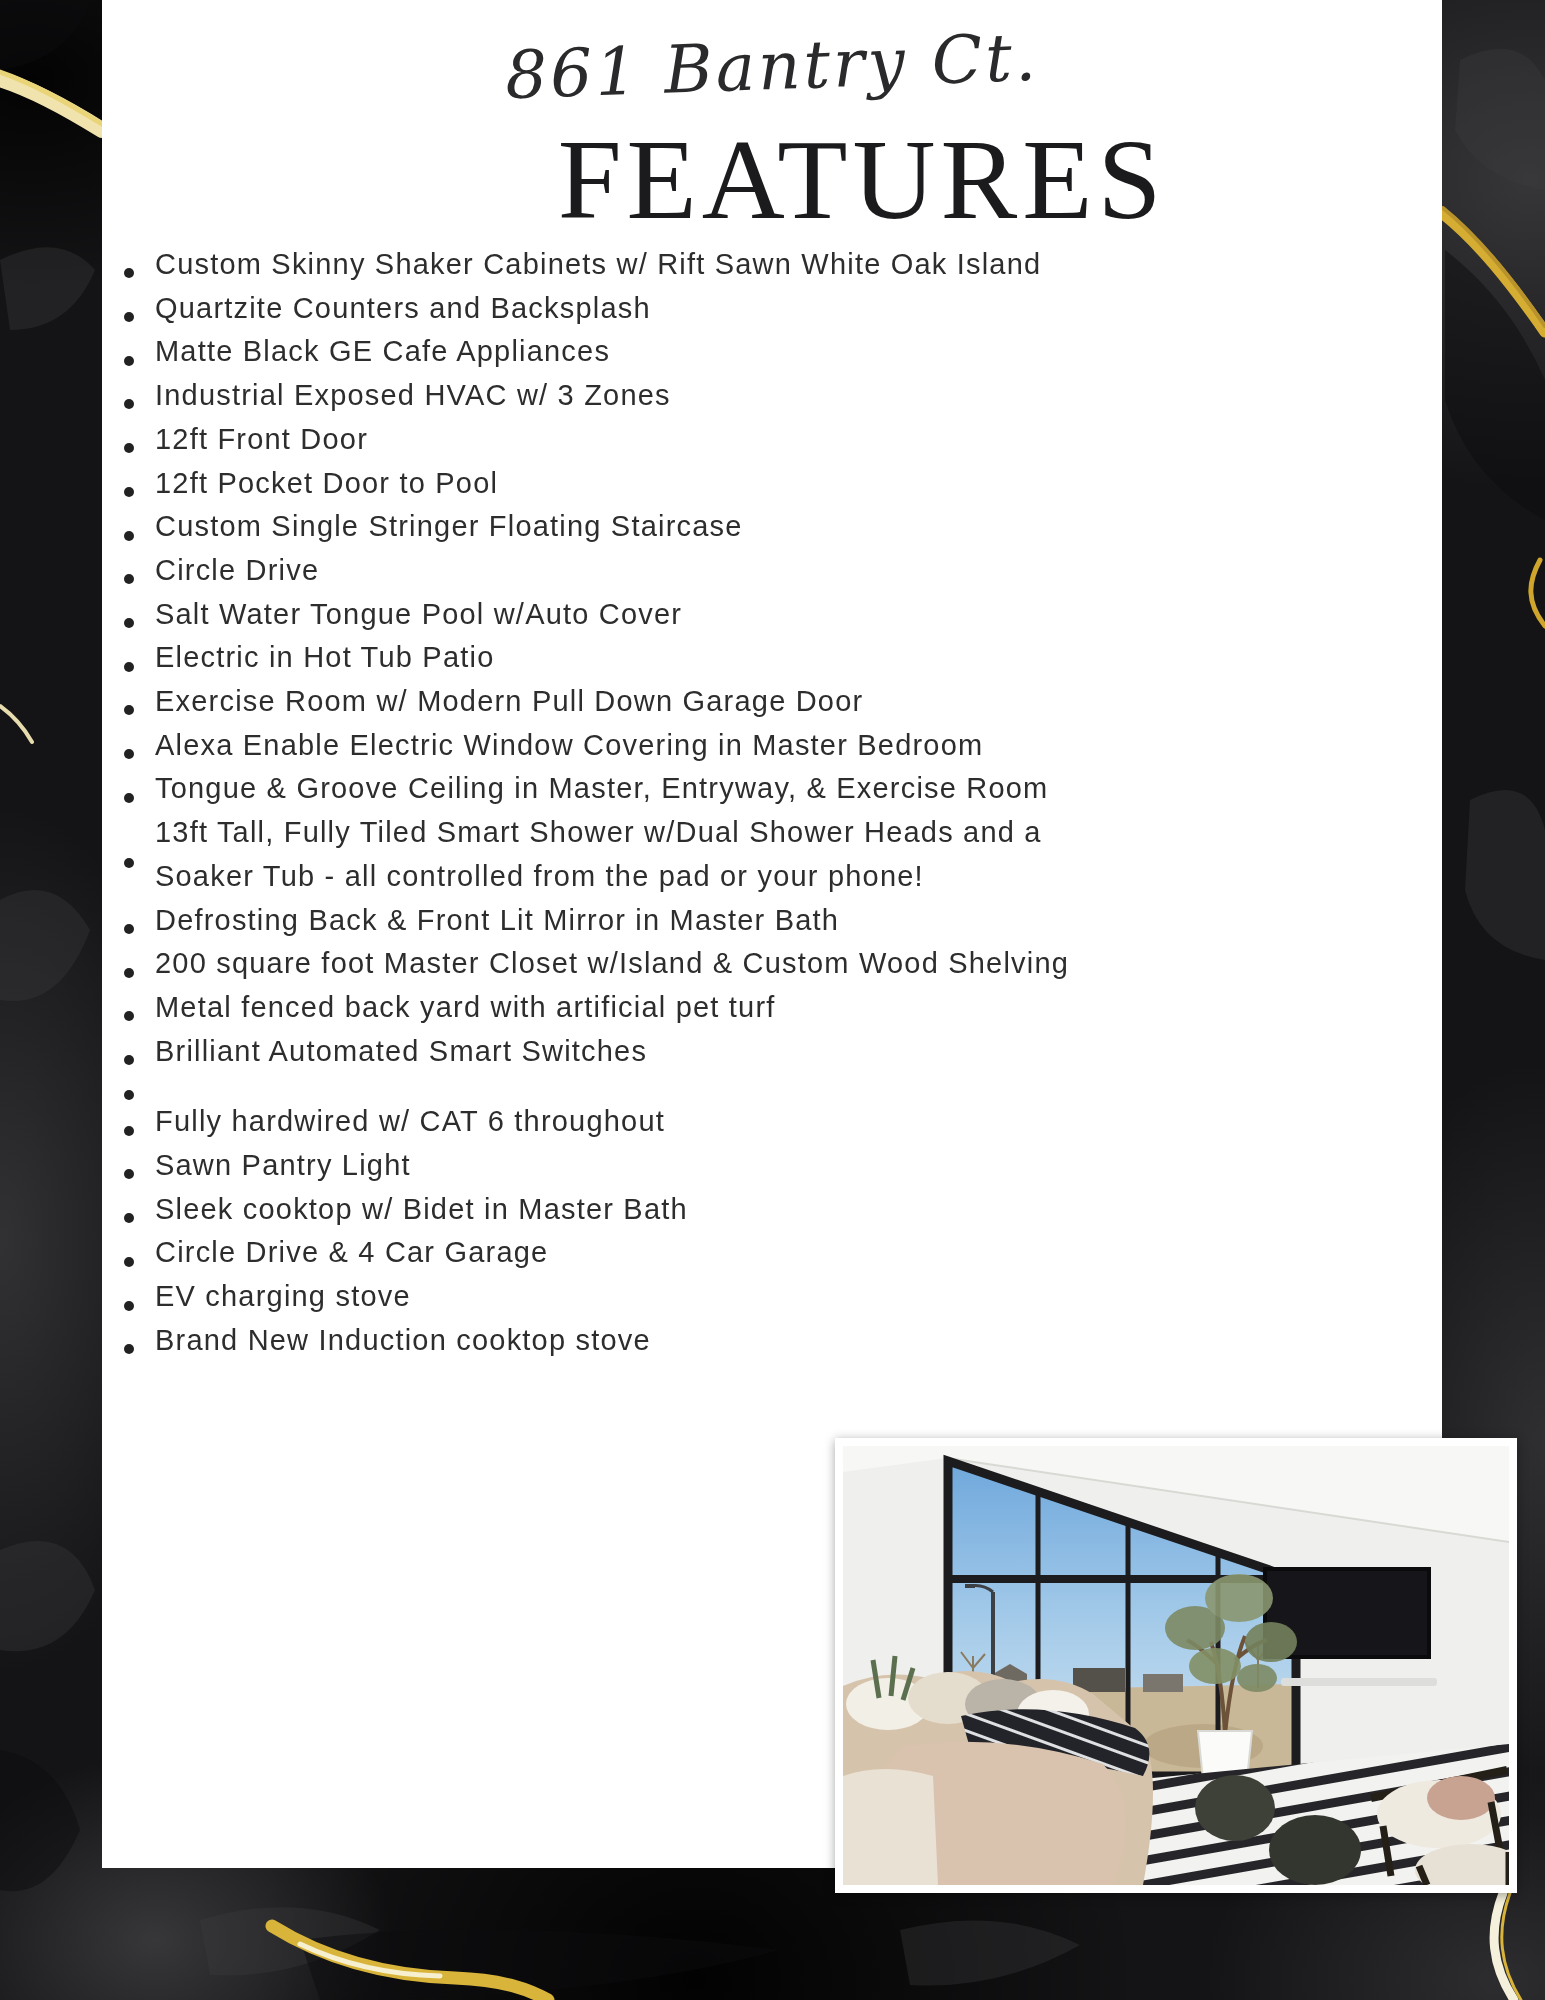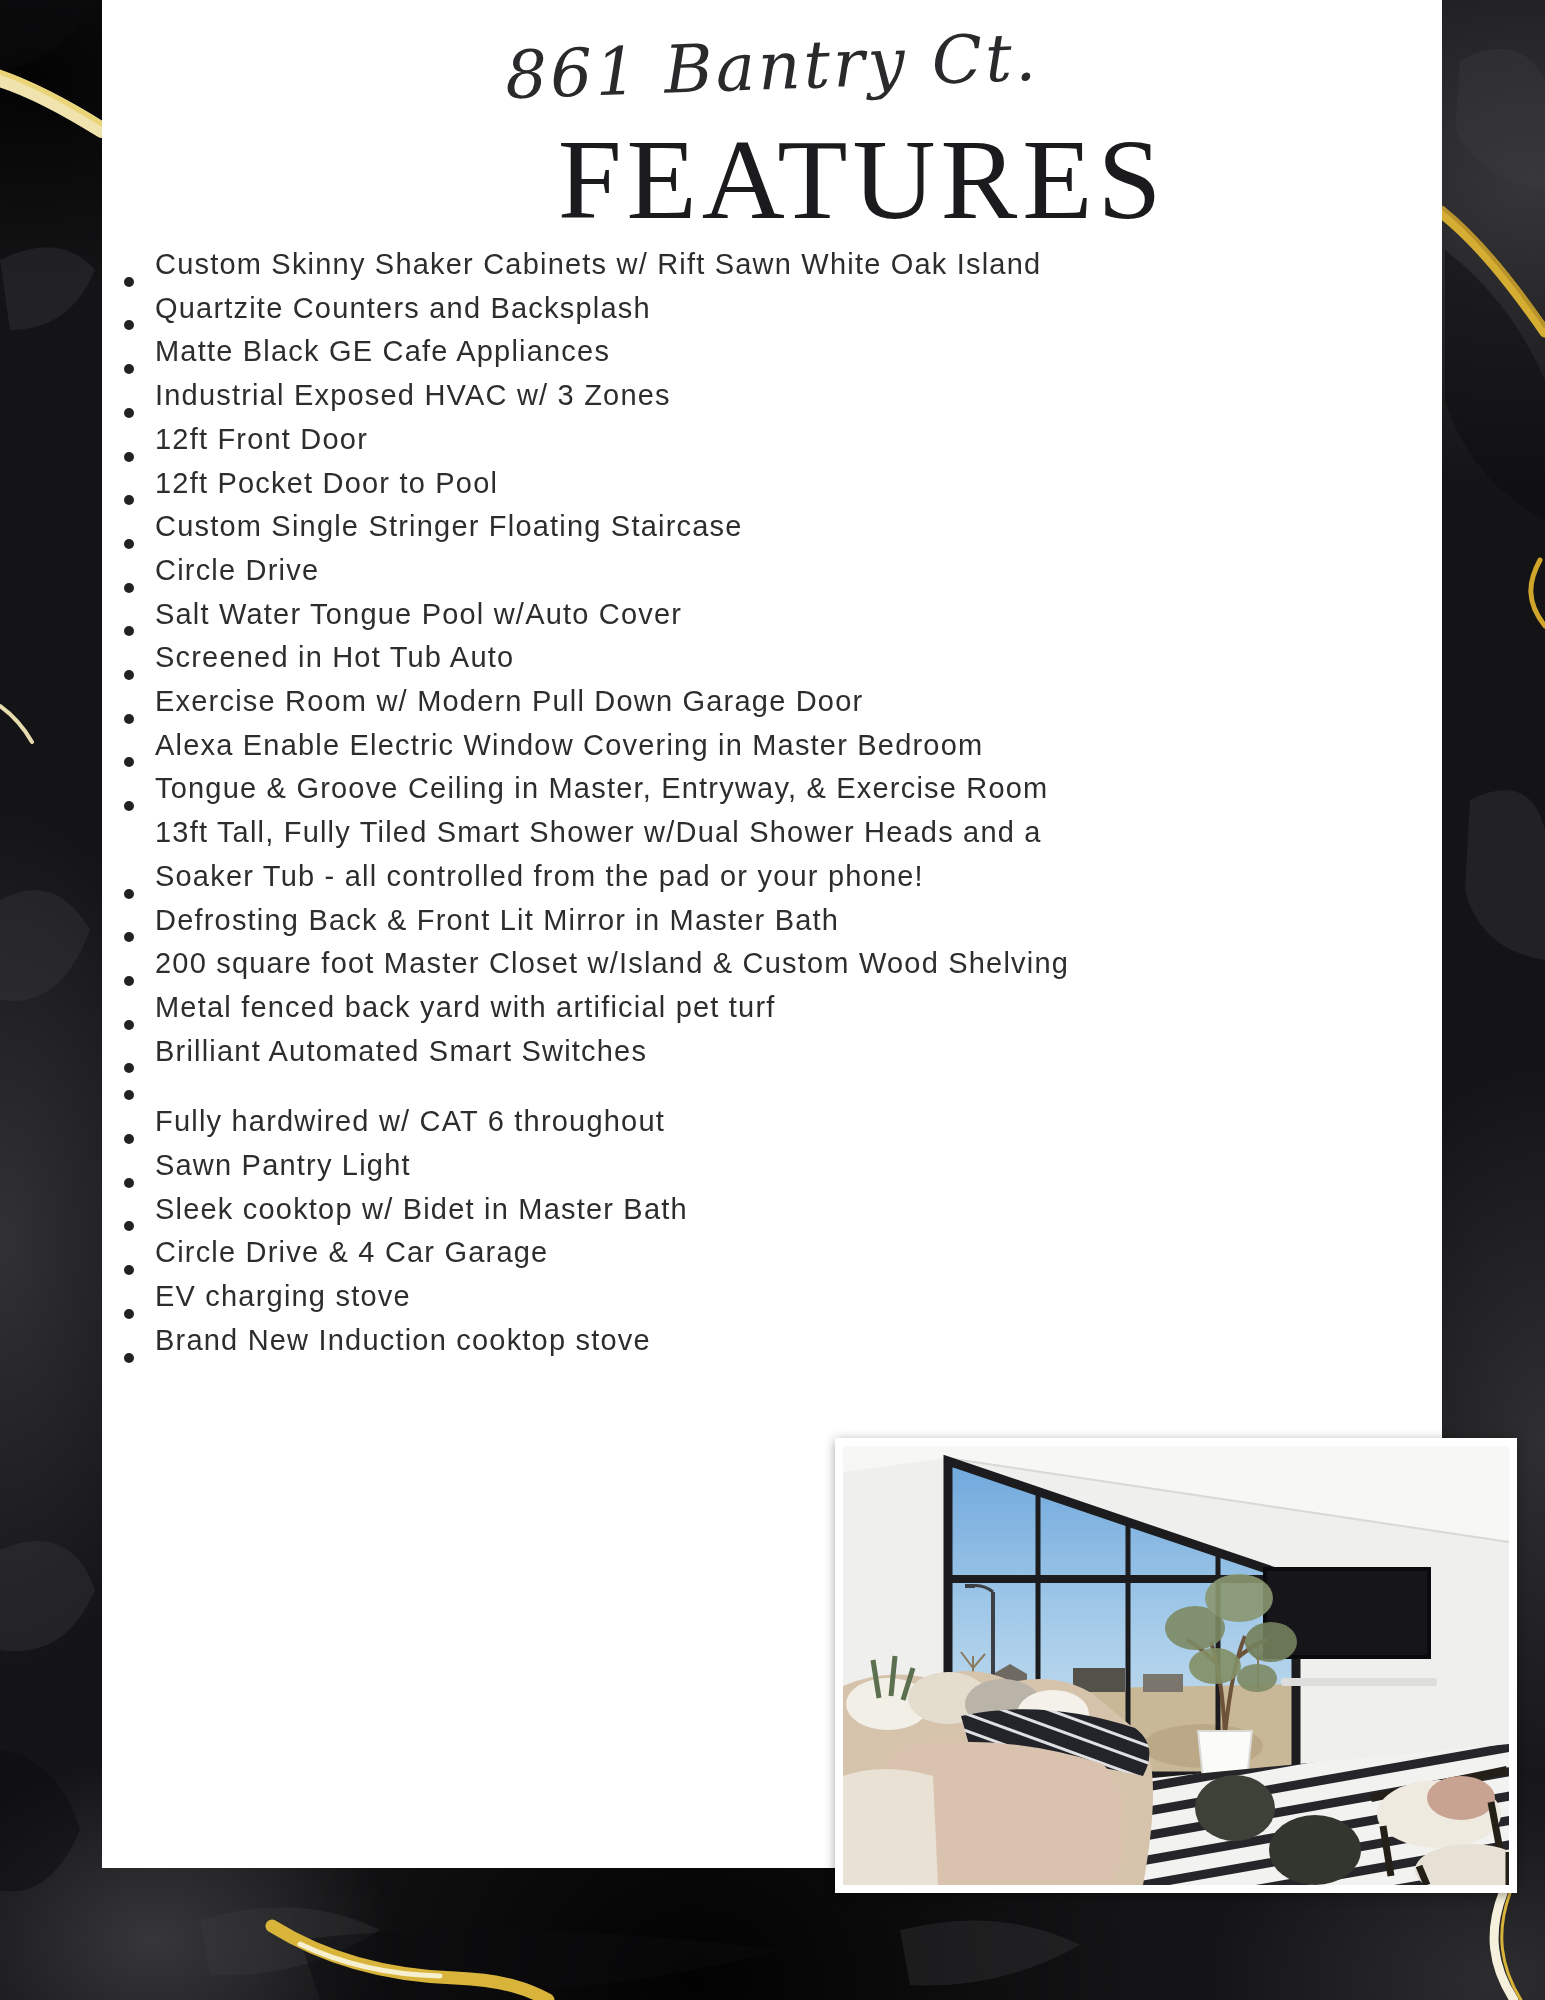--- a/index.html
+++ b/index.html
@@ -38,21 +38,21 @@
     text-align:center;
     font-family:"Liberation Serif", serif;
     font-size:115px;line-height:1.0;letter-spacing:5px;
     color:#1b1b1d;font-weight:400;
   }
   .feature-list{
     position:absolute;left:22px;top:243px;width:1140px;
     margin:0;padding:0;list-style:none;
   }
   .feature-item{
-    display:flex;align-items:flex-end;
+    display:flex;align-items:center;
     font-size:29px;line-height:43.7px;letter-spacing:1.2px;
     color:#2d2d2d;
   }
   .bullet-dot{
     flex:0 0 auto;width:10px;height:10px;border-radius:50%;
     background:#222;margin:17px 21px 0 0;
   }
   .feature-text{white-space:pre-line;}
   
   .photo{
@@ -146,21 +146,21 @@
       </li>
 
       <li class="feature-item">
         <span class="bullet-dot"></span>
         <span class="feature-text">Salt Water Tongue Pool w/Auto Cover</span>
       </li>
 
 
       <li class="feature-item">
         <span class="bullet-dot"></span>
-        <span class="feature-text">Screened in Hot Tub Auto</span>
+        <span class="feature-text">Electric in Hot Tub Patio</span>
       </li>
 
       <li class="feature-item">
         <span class="bullet-dot"></span>
         <span class="feature-text">Exercise Room w/ Modern Pull Down Garage Door</span>
       </li>
 
       <li class="feature-item">
         <span class="bullet-dot"></span>
         <span class="feature-text">Alexa Enable Electric Window Covering in Master Bedroom</span>

